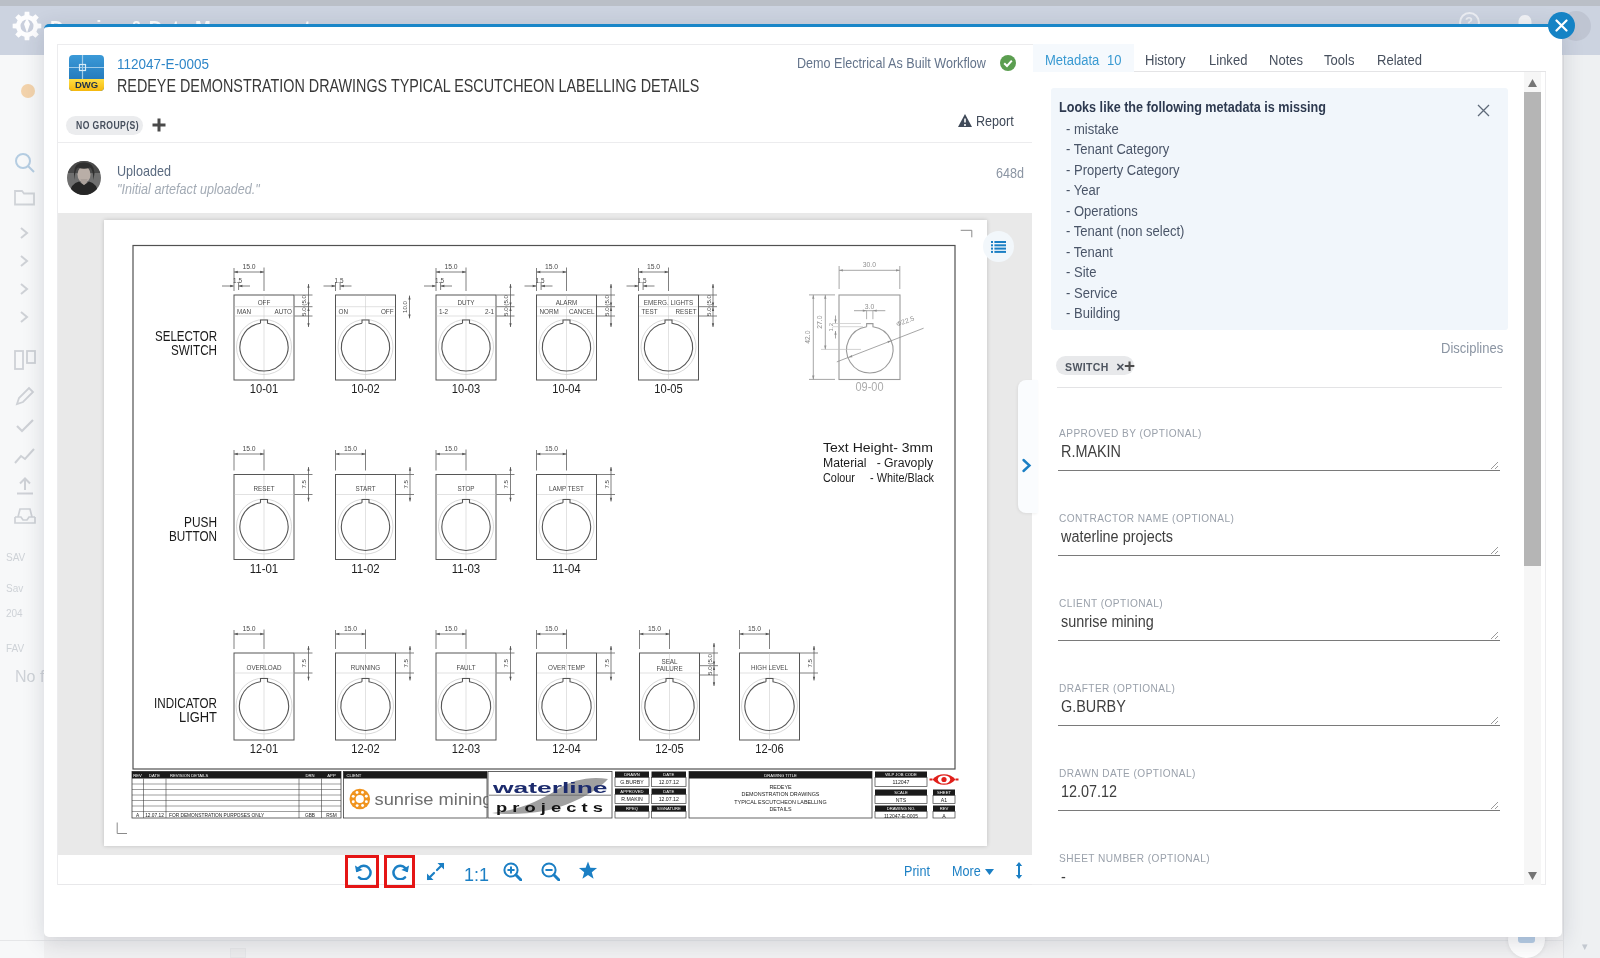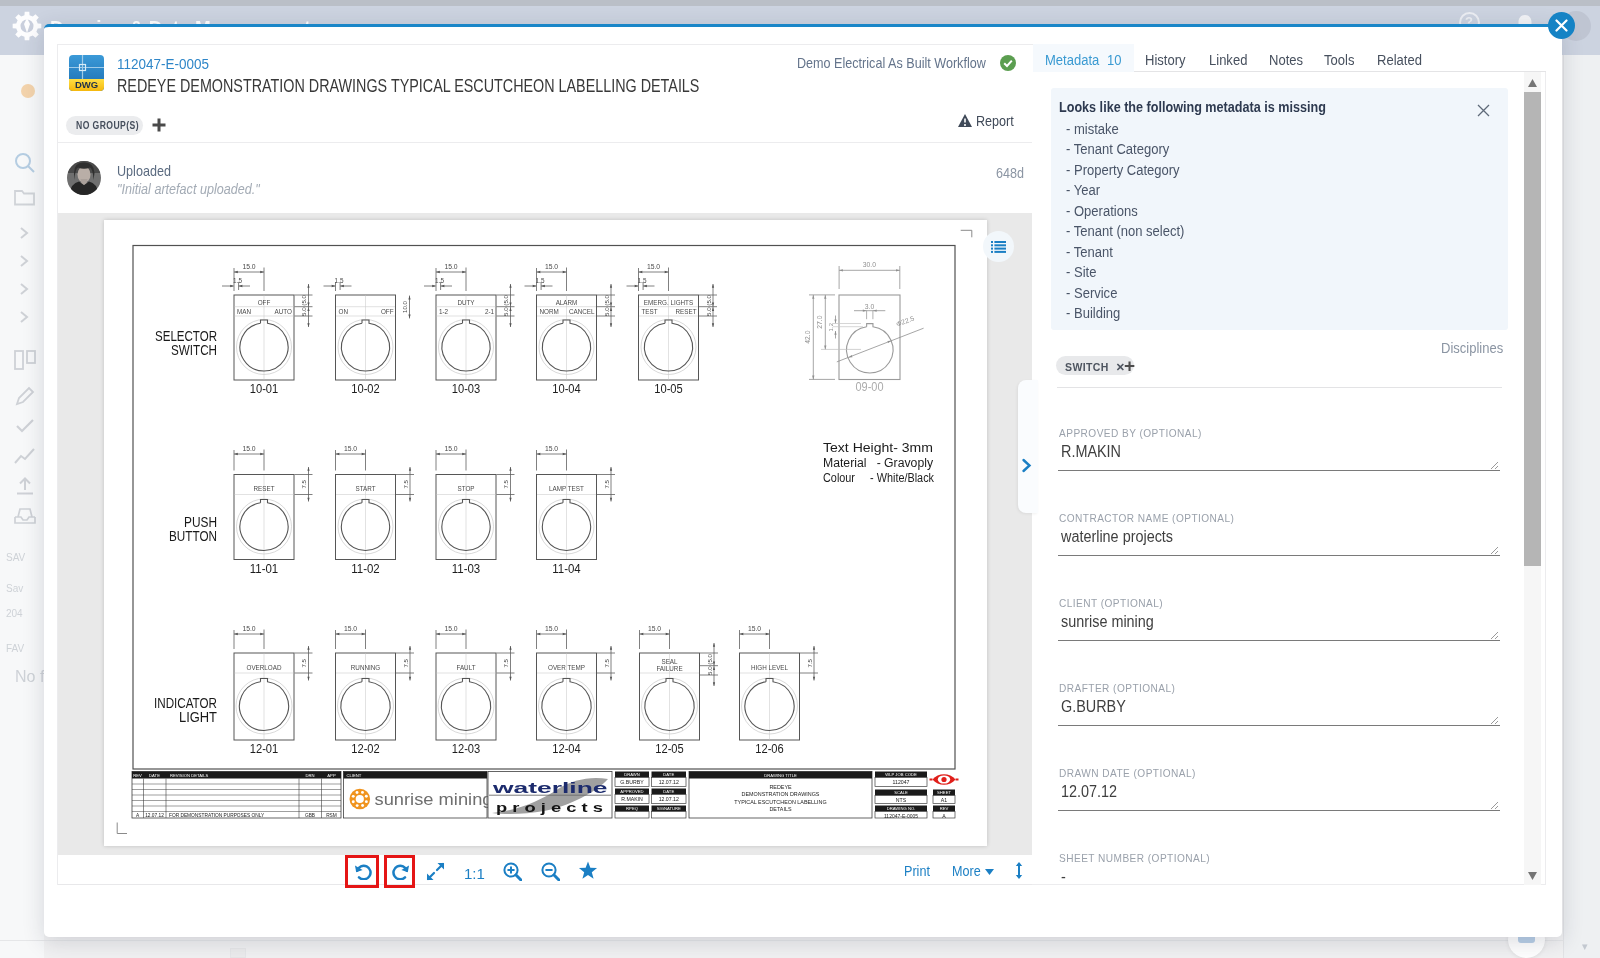--- a/index.html
+++ b/index.html
@@ -642,21 +642,21 @@
     <path d="M 15.8 7.6 A 6.8 6.8 0 1 0 14.0 14.4" fill="none" stroke="#1b7fc4" stroke-width="2.5" stroke-linecap="round"></path>
     <path d="M 18.0 2.6 L 16.8 9.2 L 10.4 7.0 Z" fill="#1b7fc4"></path>
   </svg>
 <svg style="position:absolute;left:426px;top:862px" width="19" height="19" viewBox="0 0 19 19">
     <g stroke="#1b7fc4" stroke-width="2.2" stroke-linecap="round" fill="none">
       <path d="M 11 8 L 17 2 M 8 11 L 2 17"></path>
     </g>
     <path d="M 11.5 1 H 18 V 7.5 Z" fill="#1b7fc4"></path>
     <path d="M 1 11.5 V 18 H 7.5 Z" fill="#1b7fc4"></path>
   </svg>
-<div class="a" style="left:464px;top:865px;font-size:15px;color:#1b7fc4">1:1</div>
+<div class="a" style="left:464px;top:865px;font-size:18px;color:#1b7fc4">1:1</div>
 <svg style="position:absolute;left:503px;top:862px" width="19" height="19" viewBox="0 0 19 19">
     <g stroke="#1b7fc4" stroke-width="2" fill="none" stroke-linecap="round">
       <circle cx="8" cy="8" r="6.6"></circle>
       <path d="M 8 5.2 V 10.8 M 5.2 8 H 10.8"></path>
       <path d="M 13 13 L 18 18" stroke-width="3"></path>
     </g>
   </svg>
 <svg style="position:absolute;left:541px;top:862px" width="19" height="19" viewBox="0 0 19 19">
     <g stroke="#1b7fc4" stroke-width="2" fill="none" stroke-linecap="round">
       <circle cx="8" cy="8" r="6.6"></circle>

